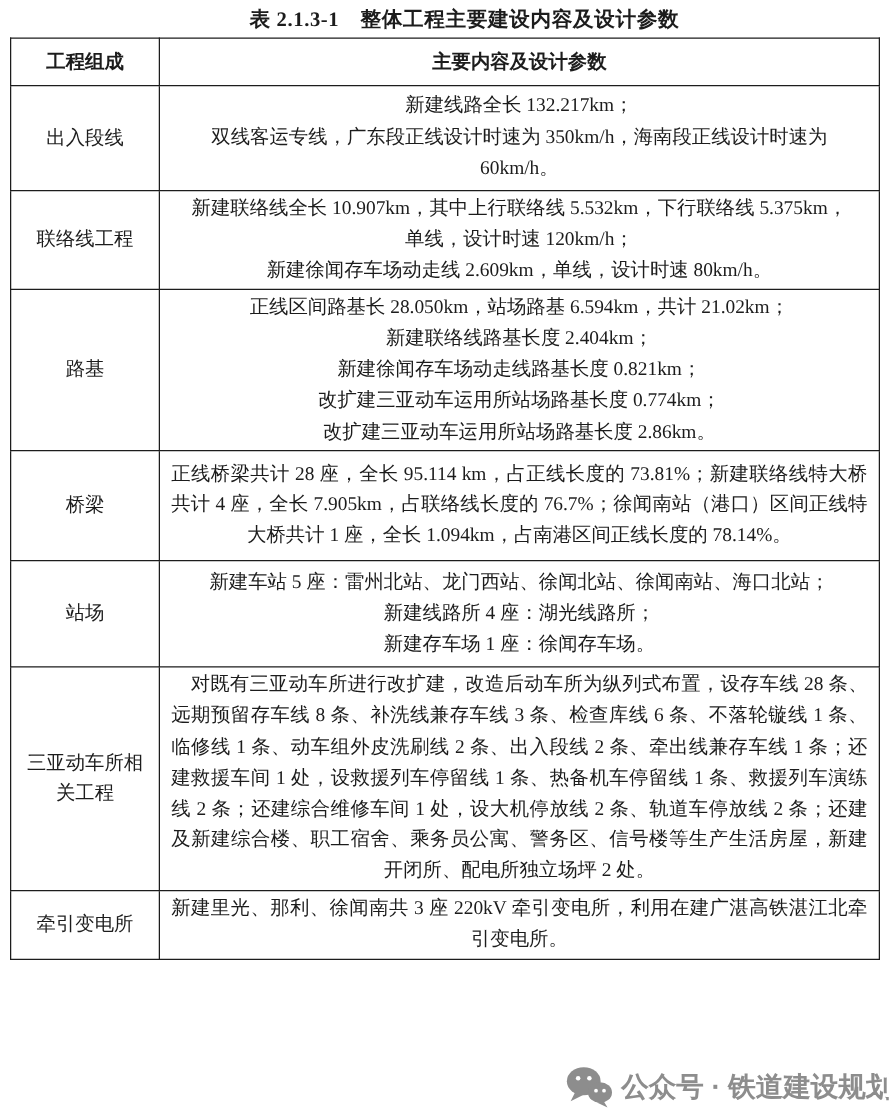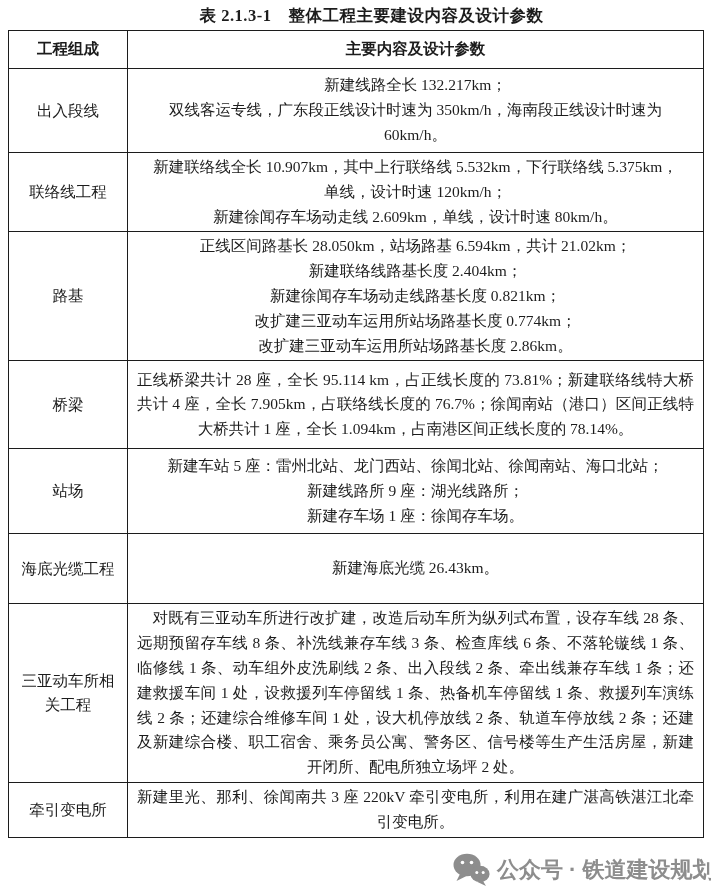--- a/index.html
+++ b/index.html
@@ -104,30 +104,22 @@
         <td class="content-cell justify">
           <div class="cline">正线桥梁共计 28 座，全长 95.114 km，占正线长度的 73.81%；新建联络线特大桥共计 4 座，全长 7.905km，占联络线长度的 76.7%；徐闻南站（港口）区间正线特大桥共计 1 座，全长 1.094km，占南港区间正线长度的 78.14%。</div>
         </td>
       </tr>
       <tr>
         <td class="comp-cell">
           <div>站场</div>
         </td>
         <td class="content-cell lines">
           <div class="cline">新建车站 5 座：雷州北站、龙门西站、徐闻北站、徐闻南站、海口北站；</div>
-          <div class="cline">新建线路所 9 座：湖光线路所；</div>
+          <div class="cline">新建线路所 4 座：湖光线路所；</div>
           <div class="cline">新建存车场 1 座：徐闻存车场。</div>
-        </td>
-      </tr>
-      <tr>
-        <td class="comp-cell">
-          <div>海底光缆工程</div>
-        </td>
-        <td class="content-cell lines">
-          <div class="cline">新建海底光缆 26.43km。</div>
         </td>
       </tr>
       <tr>
         <td class="comp-cell">
           <div>三亚动车所相</div>
           <div>关工程</div>
         </td>
         <td class="content-cell justify-indent">
           <div class="cline">对既有三亚动车所进行改扩建，改造后动车所为纵列式布置，设存车线 28 条、远期预留存车线 8 条、补洗线兼存车线 3 条、检查库线 6 条、不落轮镟线 1 条、临修线 1 条、动车组外皮洗刷线 2 条、出入段线 2 条、牵出线兼存车线 1 条；还建救援车间 1 处，设救援列车停留线 1 条、热备机车停留线 1 条、救援列车演练线 2 条；还建综合维修车间 1 处，设大机停放线 2 条、轨道车停放线 2 条；还建及新建综合楼、职工宿舍、乘务员公寓、警务区、信号楼等生产生活房屋，新建开闭所、配电所独立场坪 2 处。</div>
         </td>

